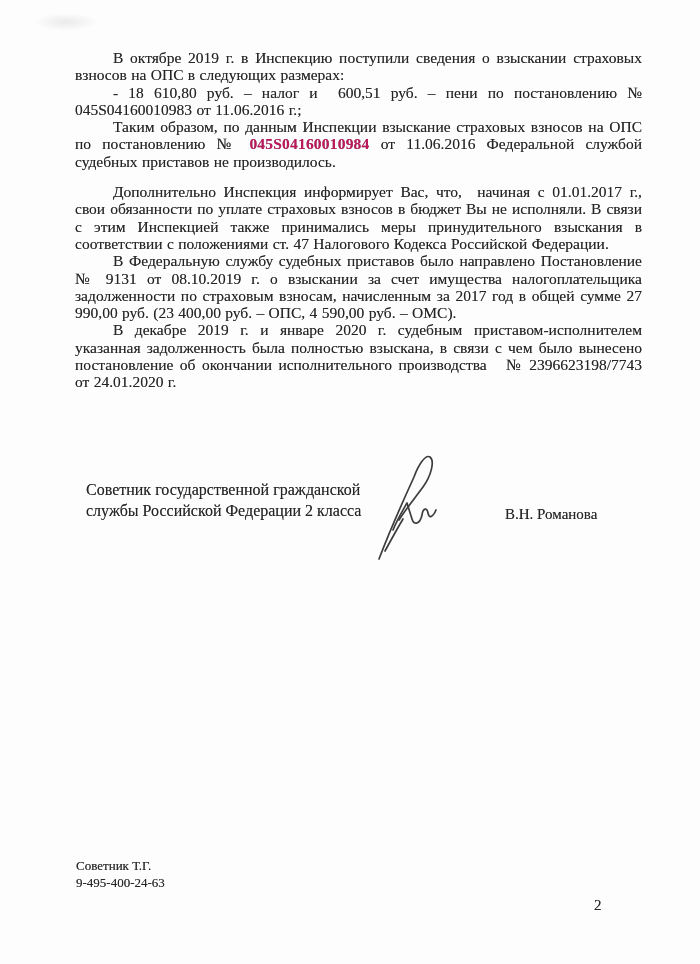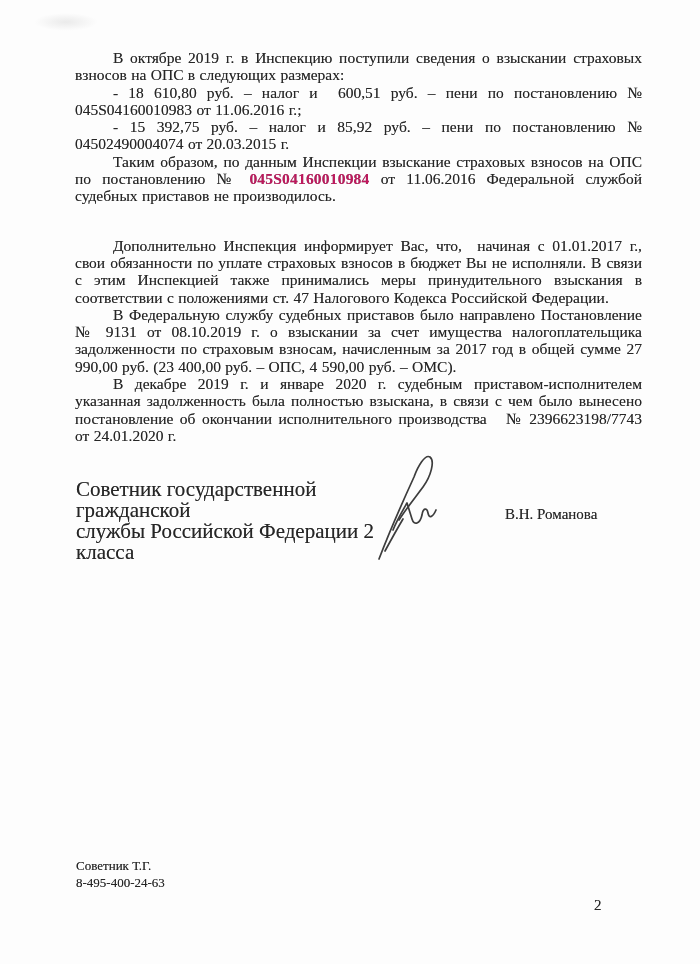--- a/index.html
+++ b/index.html
@@ -34,40 +34,40 @@
     line-height: 17.3px;
     text-align: justify;
     text-align-last: left;
     word-spacing: 0.5px;
   }
   .para {
     margin: 0;
     text-indent: 38px;
   }
   .gap-before {
-    margin-top: 32px;
+    margin-top: 13px;
   }
   .para b {
     font-weight: bold;
     letter-spacing: 0.2px;
     color: #be185d;
   }
   .sig-row {
     position: absolute;
     left: 75px;
     top: 449px;
     width: 567px;
     height: 125px;
   }
   .sig-title {
     position: absolute;
-    left: 1px;
+    left: 11px;
     top: 30px;
     width: 300px;
-    font-size: 21px;
+    font-size: 16px;
     line-height: 21px;
   }
   .signature-svg {
     position: absolute;
     left: 288px;
     top: 2px;
     width: 100px;
     height: 112px;
   }
   .sig-name {
@@ -94,21 +94,20 @@
 </head>
 <body>
 
 <div class="page">
 
   <div class="scan-smudge"></div>
 
   <main class="content">
     <p class="para">В октябре 2019 г. в Инспекцию поступили сведения о взыскании страховых взносов на ОПС в следующих размерах:</p>
     <p class="para">- 18&nbsp;610,80 руб. – налог и&nbsp; 600,51 руб. – пени по постановлению № 045S04160010983 от 11.06.2016 г.;</p>
-    <p class="para">- 15&nbsp;392,75 руб. – налог и 85,92 руб. – пени по постановлению № 04502490004074 от 20.03.2015 г.</p>
     <p class="para"><span>Таким образом, по данным Инспекции взыскание страховых взносов на ОПС по постановлению № </span><b>045S04160010984</b><span> от 11.06.2016 Федеральной службой судебных приставов не производилось.</span></p>
     <p class="para gap-before">Дополнительно Инспекция информирует Вас, что,&nbsp; начиная с 01.01.2017 г., свои обязанности по уплате страховых взносов в бюджет Вы не исполняли. В связи с этим Инспекцией также принимались меры принудительного взыскания в соответствии с положениями ст. 47 Налогового Кодекса Российской Федерации.</p>
     <p class="para">В Федеральную службу судебных приставов было направлено Постановление № 9131 от 08.10.2019 г. о взыскании за счет имущества налогоплательщика задолженности по страховым взносам, начисленным за 2017 год в общей сумме 27 990,00 руб. (23&nbsp;400,00 руб. – ОПС, 4&nbsp;590,00 руб. – ОМС).</p>
     <p class="para">В декабре 2019 г. и январе 2020 г. судебным приставом-исполнителем указанная задолженность была полностью взыскана, в связи с чем было вынесено постановление об окончании исполнительного производства &nbsp;&nbsp;№ 2396623198/7743 от 24.01.2020 г.</p>
   </main>
 
   <section class="sig-row">
     <div class="sig-title">
       <div>Советник государственной гражданской</div>
       <div>службы Российской Федерации 2 класса</div>
@@ -118,18 +117,18 @@
         <path d="M 16,108 C 26,82 40,50 51,26 C 55,15 62,3 67,6 C 72,10 68,25 60,36 C 51,48 43,58 36,69"></path>
         <path d="M 22,100 C 28,89 34,78 40,68"></path>
         <path d="M 30,79 C 34,69 40,59 44,52 L 49,68 C 51,75 57,73 59,64 C 60,57 64,56 65,62 C 66,68 70,66 73,59"></path>
       </g>
     </svg>
     <div class="sig-name">В.Н. Романова</div>
   </section>
 
   <footer class="executor">
     <div>Советник Т.Г.</div>
-    <div>8-495-400-24-63</div>
+    <div>9-495-400-24-63</div>
   </footer>
 
   <div class="page-num">2</div>
 
 </div>
 
 </body></html>

